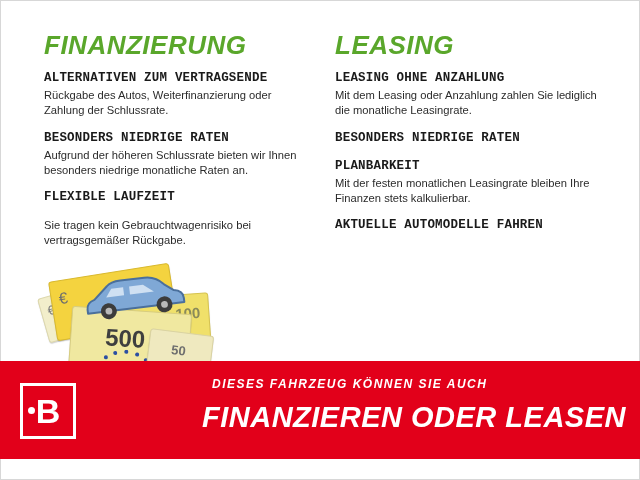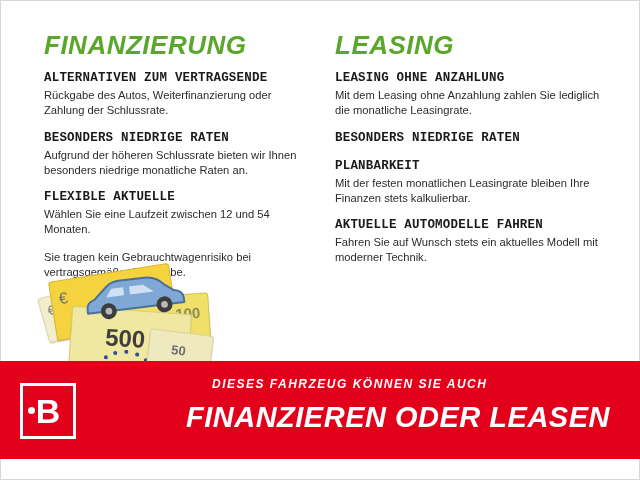--- a/index.html
+++ b/index.html
@@ -85,21 +85,21 @@
     left: 212px;
     top: 16px;
     font-size: 12px;
     font-weight: bold;
     font-style: italic;
     letter-spacing: 1.5px;
     white-space: nowrap;
   }
   .banner-line2 {
     position: absolute;
-    left: 186px;
+    left: 202px;
     top: 40px;
     font-size: 29px;
     font-weight: bold;
     font-style: italic;
     letter-spacing: 0.5px;
     white-space: nowrap;
   }
   
   .logo {
     position: absolute;
@@ -256,49 +256,47 @@
         <p class="block-title">ALTERNATIVEN ZUM VERTRAGSENDE</p>
         <p class="block-text">Rückgabe des Autos, Weiterfinanzierung oder Zahlung der Schlussrate.</p>
       </div>
 
       <div class="block">
         <p class="block-title">BESONDERS NIEDRIGE RATEN</p>
         <p class="block-text">Aufgrund der höheren Schlussrate bieten wir Ihnen besonders niedrige monatliche Raten an.</p>
       </div>
 
       <div class="block">
-        <p class="block-title">FLEXIBLE AKTUELLE</p>
-        <p class="block-text">Wählen Sie eine Laufzeit zwischen 12 und 54 Monaten.</p>
+        <p class="block-title">FLEXIBLE LAUFZEIT</p>
       </div>
 
       <div class="block">
         <p class="block-text">Sie tragen kein Gebrauchtwagenrisiko bei vertragsgemäßer Rückgabe.</p>
       </div>
     </div>
 
     <div class="col">
       <h1 class="col-heading">LEASING</h1>
 
       <div class="block">
         <p class="block-title">LEASING OHNE ANZAHLUNG</p>
-        <p class="block-text">Mit dem Leasing ohne Anzahlung zahlen Sie lediglich die monatliche Leasingrate.</p>
+        <p class="block-text">Mit dem Leasing oder Anzahlung zahlen Sie lediglich die monatliche Leasingrate.</p>
       </div>
 
       <div class="block">
         <p class="block-title">BESONDERS NIEDRIGE RATEN</p>
       </div>
 
       <div class="block">
         <p class="block-title">PLANBARKEIT</p>
         <p class="block-text">Mit der festen monatlichen Leasingrate bleiben Ihre Finanzen stets kalkulierbar.</p>
       </div>
 
       <div class="block">
         <p class="block-title">AKTUELLE AUTOMODELLE FAHREN</p>
-        <p class="block-text">Fahren Sie auf Wunsch stets ein aktuelles Modell mit moderner Technik.</p>
       </div>
     </div>
   </div>
 
   <div class="illus">
     <div class="note note-50">
       <span class="eu">€</span>
     </div>
     <div class="note note-200">
       <span class="eu">€</span>

